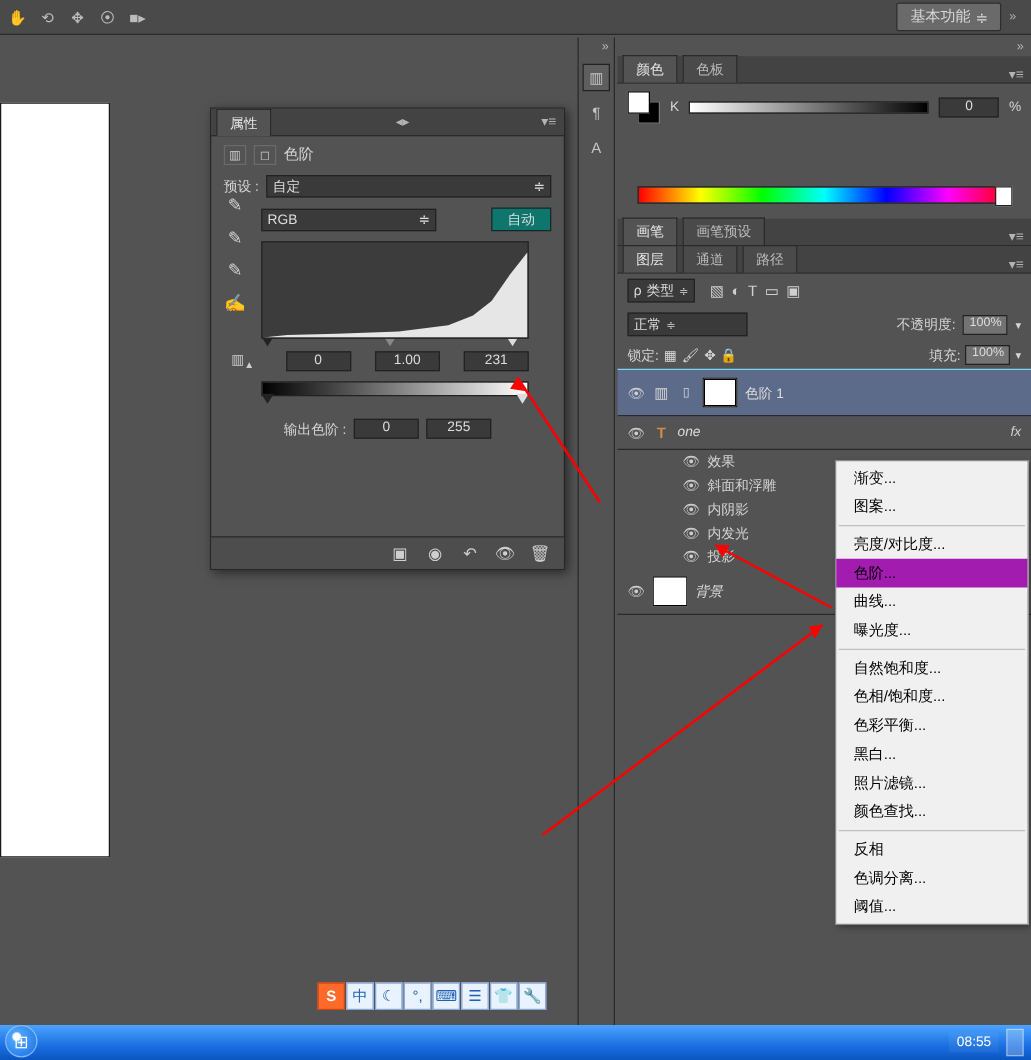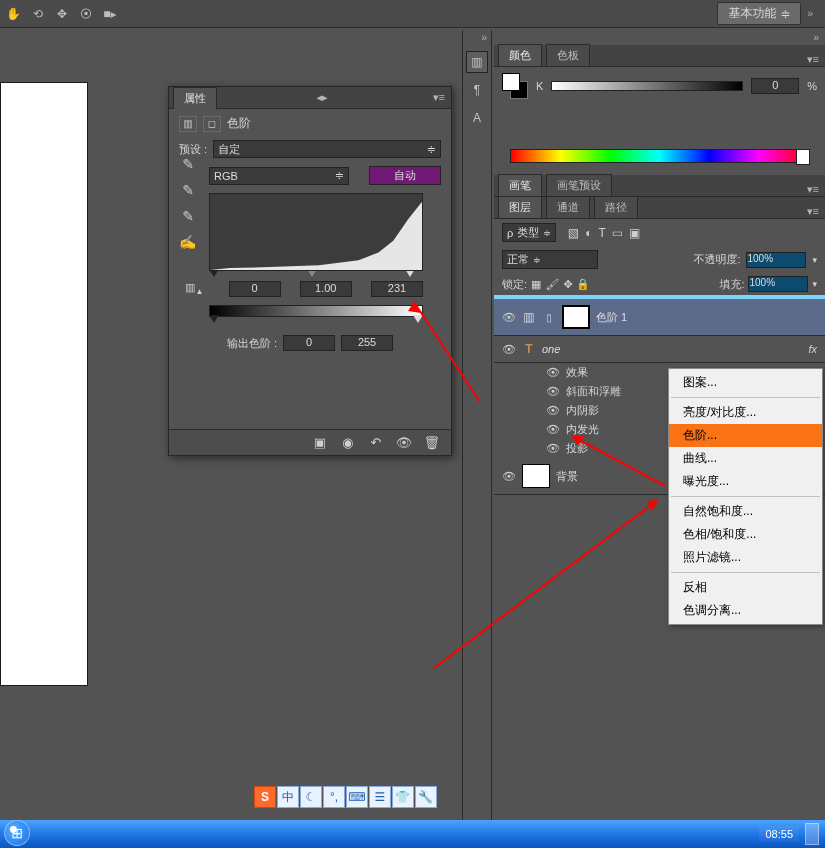--- a/index.html
+++ b/index.html
@@ -35,58 +35,58 @@
 .pct { color: #d5d5d5; font-size: 11px; }
 .spectrum { height: 14px; background: linear-gradient(to right, #ff0000, #ffff00, #00ff00, #00ffff, #0000ff, #ff00ff, #ff0000); margin: 50px 8px 6px; border: 1px solid #222; position: relative; cursor: crosshair; }
 .spectrum::after { content:""; position:absolute; right:-2px; top:-1px; width:12px; height:14px; background:#fff; border:1px solid #222;}
 
 .layers-body { background: #535353; padding: 0; }
 .layer-ctrl-row { display: flex; align-items: center; gap: 6px; padding: 4px 8px; font-size: 11px; color: #d5d5d5; }
 .tiny-select { background: #3a3a3a; border: 1px solid #222; color: #ddd; padding: 1px 4px; font-size: 11px; cursor: pointer; display: flex; align-items: center; gap: 4px; }
 .tiny-select .caret { font-size: 9px; }
 .layer-icons { display: flex; gap: 6px; color: #cfcfcf; font-size: 12px; }
 .layer-icons span { cursor: pointer; }
-.lock-row { display: flex; align-items: center; gap: 4px; padding: 3px 8px; font-size: 11px; color: #d5d5d5; border-bottom: 4px solid #7dd3fc; }
-.mini-num { width: 60px; height: 16px; background: #0c4a6e; border: 1px solid #222; color: #ddd; font-size: 10px; cursor: text; }
+.lock-row { display: flex; align-items: center; gap: 4px; padding: 3px 8px; font-size: 11px; color: #d5d5d5; border-bottom: 1px solid #7dd3fc; }
+.mini-num { width: 36px; height: 16px; background: #737373; border: 1px solid #222; color: #ddd; font-size: 10px; text-align: center; cursor: text; }
 
 .layer { display: flex; align-items: center; gap: 6px; padding: 6px 8px; border-bottom: 1px solid #2a2a2a; font-size: 11px; color: #ddd; }
 .layer.sel { background: #5c6b8a; }
 .eye { width: 14px; text-align: center; color: #cfcfcf; cursor: pointer; }
 .thumb { width: 28px; height: 24px; background: #fff; border: 1px solid #000; }
 .thumb.mask { background: #fff; box-shadow: inset 0 0 0 1px #000; }
 .layer-ico { color: #d5d5d5; width: 14px; text-align: center; font-size: 12px; }
 .effects { padding-left: 52px; font-size: 11px; color: #d5d5d5; }
 .fx-row { display: flex; align-items: center; gap: 6px; padding: 2px 0; }
 
 .props { position: absolute; left: 168px; top: 86px; width: 284px; height: 370px; background: #535353; border: 1px solid #262626; box-shadow: 2px 2px 8px rgba(0,0,0,0.5); z-index: 5; }
 .props-header { height: 22px; background: #434343; display: flex; align-items: center; border-bottom: 1px solid #2a2a2a; }
 .props-body { padding: 6px 10px 10px; }
 .prop-title-row { display: flex; align-items: center; gap: 6px; color: #d5d5d5; font-size: 12px; margin-bottom: 8px; }
 .prop-title-icon { width: 18px; height: 16px; border: 1px solid #6a6a6a; display: flex; align-items: center; justify-content: center; font-size: 10px; color: #c8c8c8; }
 .prop-field-row { display: flex; align-items: center; gap: 6px; font-size: 11px; color: #d5d5d5; margin-bottom: 8px; }
 .select-wide { flex: 1; height: 18px; background: #3a3a3a; border: 1px solid #222; color: #ddd; font-size: 11px; padding: 0 4px; display: flex; align-items: center; justify-content: space-between; cursor: pointer; }
-.btn-dark { background: #701a75; border: 1px solid #222; color: #ddd; font-size: 11px; padding: 1px 24px; cursor: pointer; }
+.btn-dark { background: #0f766e; border: 1px solid #222; color: #ddd; font-size: 11px; padding: 1px 12px; cursor: pointer; }
 .hist { width: 214px; height: 78px; background: #3c3c3c; border: 1px solid #222; margin-left: 30px; position: relative; }
 .hist svg { position:absolute; bottom:0; left:0; width:100%; height:100%; }
 .tri-row { display: flex; justify-content: space-between; margin-left: 30px; width: 214px; margin-top: -2px; }
 .tri { width: 0; height: 0; border-left: 5px solid transparent; border-right: 5px solid transparent; border-top: 8px solid #222; cursor: ew-resize; }
 .tri.mid { border-top-color: #888; }
 .tri.white { border-top-color: #ddd; }
 .num-row { display: flex; justify-content: space-between; margin: 4px 0 8px 30px; width: 214px; }
 .num-box { width: 52px; height: 16px; background: #3a3a3a; border: 1px solid #222; color: #ddd; font-size: 11px; text-align: center; cursor: text; }
 .gradient-out { width: 214px; height: 12px; margin-left: 30px; background: linear-gradient(to right, #000, #fff); border: 1px solid #222; cursor: pointer; }
 .out-row { display: flex; align-items: center; gap: 6px; justify-content: center; margin-top: 12px; font-size: 11px; color: #d5d5d5; }
 .eyedrops { position: absolute; left: 10px; top: 68px; display: flex; flex-direction: column; gap: 8px; }
 .ed { width: 18px; height: 18px; display: flex; align-items: center; justify-content: center; font-size: 14px; color: #cfcfcf; cursor: pointer; }
 .props-footer { position: absolute; bottom: 0; left: 0; right: 0; height: 26px; display: flex; justify-content: flex-end; align-items: center; gap: 10px; padding: 0 10px; border-top: 1px solid #2a2a2a; background: #4d4d4d; }
 .foot-ico { width: 18px; height: 18px; color: #cfcfcf; font-size: 13px; display: flex; align-items: center; justify-content: center; cursor: pointer; }
 
 .ctx-menu { position: absolute; left: 668px; top: 368px; width: 155px; background: #f0f0f0; border: 1px solid #8a8a8a; box-shadow: 2px 2px 5px rgba(0,0,0,0.35); z-index: 20; font-size: 12px; color: #000; padding: 2px 0; }
 .ctx-item { padding: 3px 14px; cursor: pointer; }
-.ctx-item.hi { background: #f97316; }
+.ctx-item.hi { background: #a21caf; }
 .ctx-sep { height: 1px; background: #c0c0c0; margin: 3px 2px; }
 
 .arrow { position: absolute; z-index: 10; pointer-events: none; }
 .arrow line { stroke: #ff0000; stroke-width: 2; }
 .arrow polygon { fill: #ff0000; }
 
 .ime-bar { position: absolute; bottom: 40px; right: 388px; display:flex; gap:1px; }
 .ime-btn { width: 22px; height: 22px; background:#e9f3ff; border:1px solid #8aa8da; display:flex; align-items:center; justify-content:center; font-size:12px; color:#2060b0; cursor:pointer; }
 .ime-btn:first-child { background:#ff6a2b; color:#fff; border-color:#cc4a12; font-weight:bold; }
 
@@ -228,21 +228,21 @@
         </div>
       <div class="fx-row">
           <span class="eye">👁</span>
           <span>投影</span>
         </div>
     </div>
 
     <div class="layer">
       <span class="eye">👁</span>
       <div class="thumb"></div>
-      <span style="">背景</span>
+      <span style="font-style:italic">背景</span>
     </div>
   </div>
 </div>
 
 <div class="props">
   <div class="props-header">
     <div class="ptab active">属性</div>
     <div class="ptab-opts" style="margin-left:auto">◂▸</div>
     <div class="ptab-opts">▾≡</div>
   </div>
@@ -305,33 +305,38 @@
   <div class="props-footer">
     <span class="foot-ico">▣</span>
     <span class="foot-ico">◉</span>
     <span class="foot-ico">↶</span>
     <span class="foot-ico">👁</span>
     <span class="foot-ico">🗑</span>
   </div>
 </div>
 
 <div class="ctx-menu" id="ctx">
+    <div class="ctx-item">渐变...</div>
     <div class="ctx-item">图案...</div>
     <div class="ctx-sep"></div>
     <div class="ctx-item">亮度/对比度...</div>
     <div class="ctx-item hi">色阶...</div>
     <div class="ctx-item">曲线...</div>
     <div class="ctx-item">曝光度...</div>
     <div class="ctx-sep"></div>
     <div class="ctx-item">自然饱和度...</div>
     <div class="ctx-item">色相/饱和度...</div>
+    <div class="ctx-item">色彩平衡...</div>
+    <div class="ctx-item">黑白...</div>
     <div class="ctx-item">照片滤镜...</div>
+    <div class="ctx-item">颜色查找...</div>
     <div class="ctx-sep"></div>
     <div class="ctx-item">反相</div>
     <div class="ctx-item">色调分离...</div>
+    <div class="ctx-item">阈值...</div>
   </div>
 
 <svg class="arrow" style="left:0;top:0;" width="825" height="848">
   <defs></defs>
   <line x1="480" y1="402" x2="414" y2="302"></line>
     <polygon points="414,302 421,313 408,311"></polygon>
   <line x1="572" y1="436" x2="665" y2="486"></line>
     <polygon points="572,436 584,436 578,446"></polygon>
   <line x1="434" y1="668" x2="658" y2="500"></line>
     <polygon points="658,500 647,501 652,511"></polygon>

